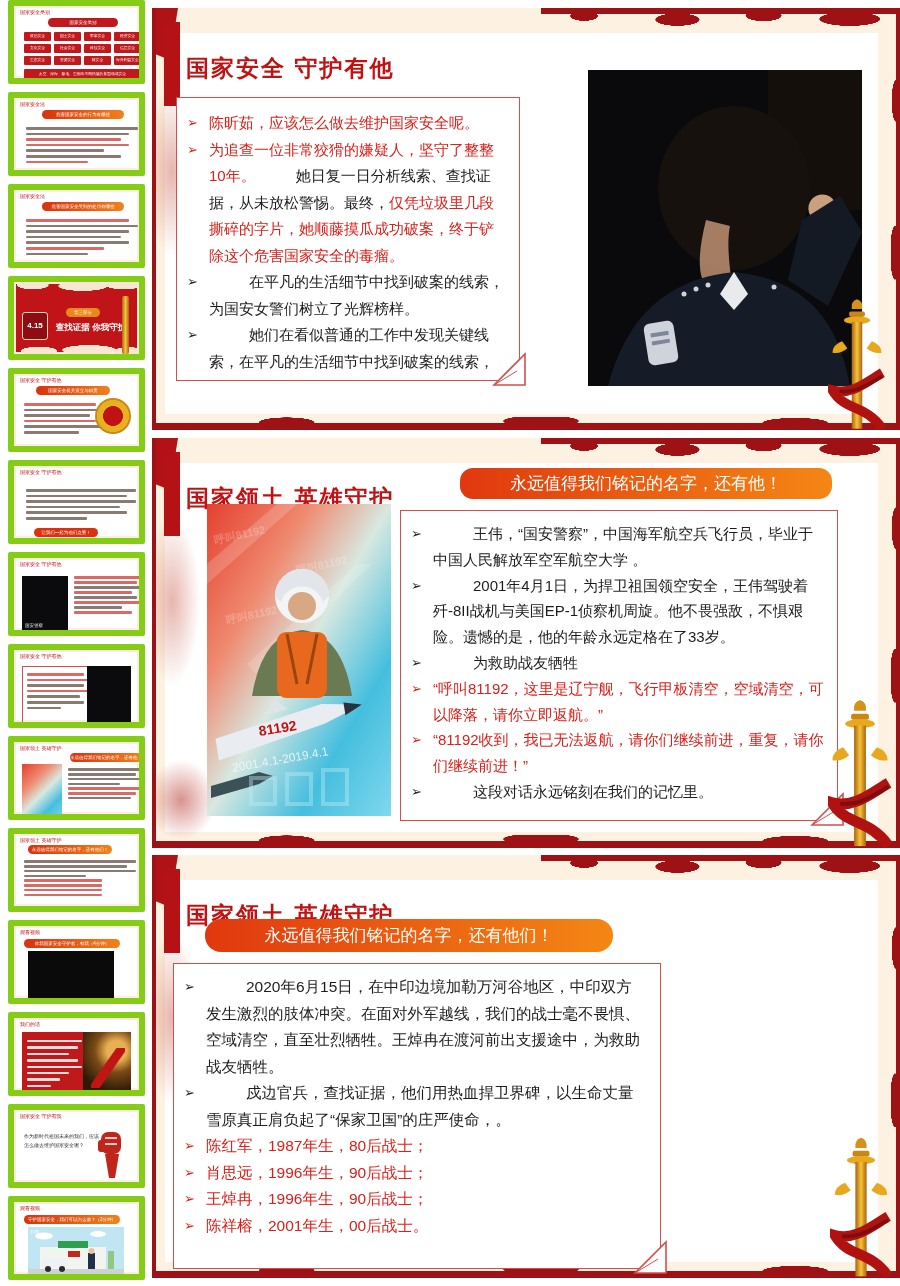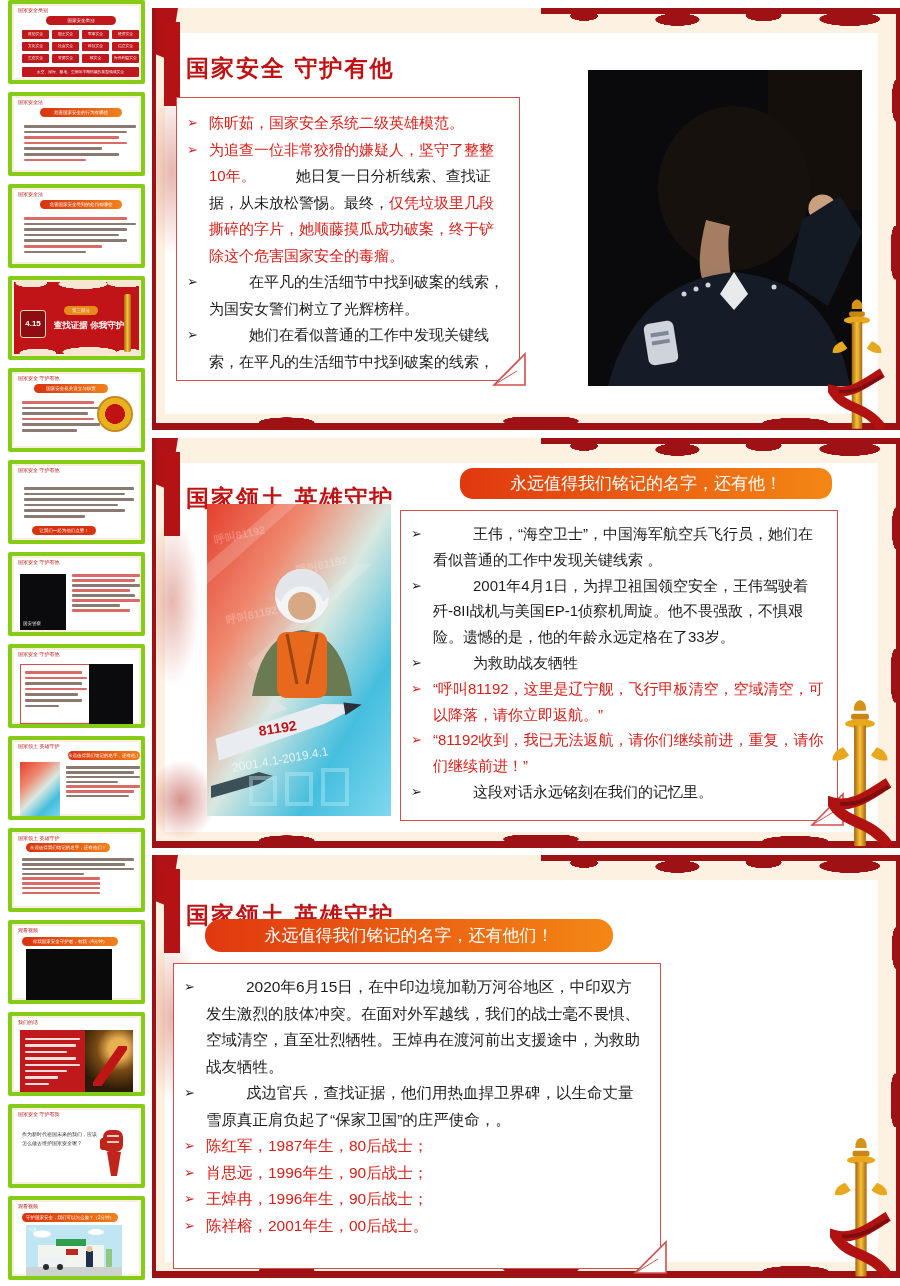--- a/index.html
+++ b/index.html
@@ -6,21 +6,21 @@
   body{
     width:900px;height:1286px;position:relative;background:#ffffff;
     font-family:"Liberation Sans", sans-serif;overflow:hidden;
   }
   
   .svgdefs{position:absolute;width:0;height:0;overflow:hidden;}
   
   .sidebar{position:absolute;left:0;top:0;width:152px;height:1286px;background:#fff;}
   .thumb{
     position:relative;width:137px;height:84px;margin:0 0 8px 8px;
-    background:#fff;border:4px solid #84cc16;border-radius:2px;overflow:hidden;
+    background:#fff;border:6px solid #84cc16;border-radius:2px;overflow:hidden;
     box-shadow:inset 0 0 0 2px #fbeedd;box-sizing:border-box;cursor:pointer;
   }
   .th-label{position:absolute;top:3px;left:6px;font-size:5px;color:#b81414;white-space:nowrap;z-index:3;}
   .th-pill{
     position:absolute;height:9px;border-radius:4.5px;z-index:2;
     background:linear-gradient(90deg,#d8320e,#f0821c);
     color:#fff;font-size:4.5px;line-height:9px;text-align:center;overflow:hidden;
   }
   .lnr,.lnb{height:2.6px;border-radius:1px;margin:3px 0;}
   .lnr{background:#d96a66;}
@@ -445,21 +445,21 @@
     <div class="g-l"></div>
     <div class="g-r"></div>
     <div class="wash"></div>
     <div class="flag"></div>
     <h2 class="s-title">国家安全  守护有他</h2>
 
     <div class="textbox">
       <div class="tb-inner">
         <div class="b">
           <span class="mk red">➢</span>
-          <span class="bt"><span class="seg red">陈昕茹，国家安全系统二级英雄模范。</span></span>
+          <span class="bt"><span class="seg red">陈昕茹，应该怎么做去维护国家安全呢。</span></span>
         </div>
         <div class="b">
           <span class="mk red">➢</span>
           <span class="bt">
             <span class="seg red">为追查一位非常狡猾的嫌疑人，坚守了整整10年。</span><span class="seg blk">她日复一日分析线索、查找证据，从未放松警惕。最终，</span><span class="seg red">仅凭垃圾里几段撕碎的字片，她顺藤摸瓜成功破案，终于铲除这个危害国家安全的毒瘤。</span>
           </span>
         </div>
         <div class="b">
           <span class="mk blk">➢</span>
           <span class="bt"><span class="seg blk">在平凡的生活细节中找到破案的线索，为国安女警们树立了光辉榜样。</span></span>
@@ -496,21 +496,21 @@
     <div class="banner">永远值得我们铭记的名字，还有他！</div>
 
     <svg class="poster">
         <use href="#sym-poster"></use>
       </svg>
 
     <div class="textbox">
       <div class="tb-inner">
         <div class="b">
           <span class="mk blk">➢</span>
-          <span class="bt"><span class="seg blk">王伟，“海空卫士”，中国海军航空兵飞行员，她们在看似普通的工作中发现关键线索 。</span></span>
+          <span class="bt"><span class="seg blk">王伟，“国安警察”，中国海军航空兵飞行员，毕业于中国人民解放军空军航空大学 。</span></span>
         </div>
         <div class="b">
           <span class="mk blk">➢</span>
           <span class="bt"><span class="seg blk">2001年4月1日，为捍卫祖国领空安全，王伟驾驶着歼-8II战机与美国EP-1侦察机周旋。他不畏强敌，不惧艰险。遗憾的是，他的年龄永远定格在了33岁。</span></span>
         </div>
         <div class="b">
           <span class="mk blk">➢</span>
           <span class="bt"><span class="seg blk">为救助战友牺牲</span></span>
         </div>
         <div class="b">

